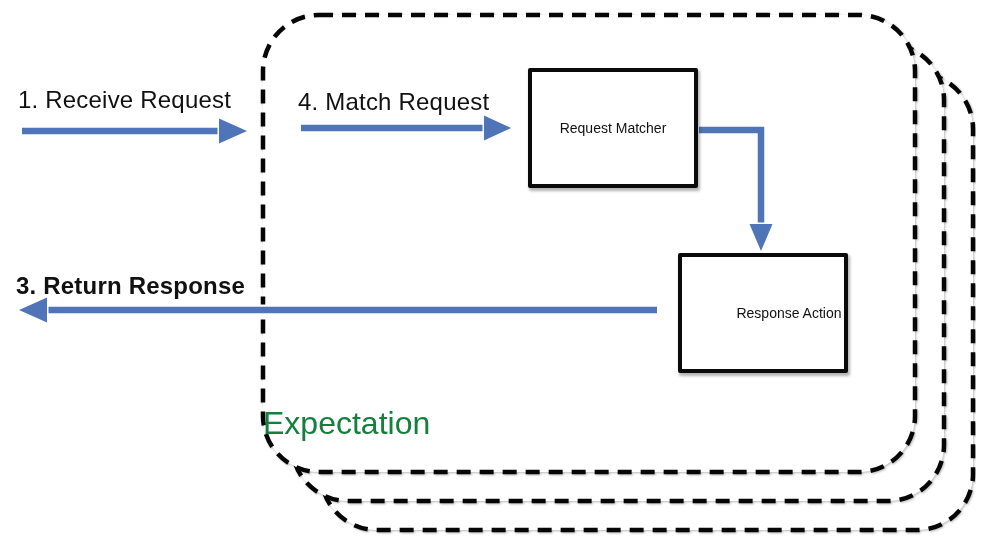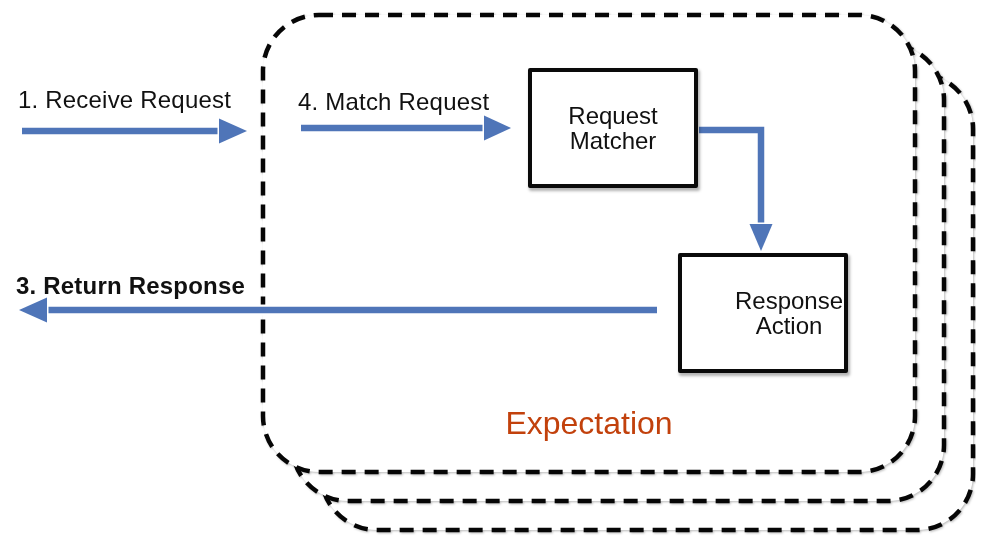--- a/index.html
+++ b/index.html
@@ -62,40 +62,40 @@
     background: #ffffff;
     border: 4px solid #0a0a0a;
     border-radius: 2px;
     box-shadow: 1.5px 2.5px 3px rgba(0,0,0,0.3);
     display: flex;
     align-items: center;
     justify-content: center;
     text-align: center;
   }
   .node span {
-    font-size: 24px;
+    font-size: 14px;
     line-height: 25px;
     color: #111111;
     width: 110px;
   }
   .node.request-matcher { left: 528px; top: 68px; }
   .node.response-action { left: 678px; top: 253px; justify-content: flex-end; }
   .step1 { left: 18px;  top: 86px;  }
   .step2 { left: 298px; top: 88px;  }
   .step3 { left: 16px;  top: 272px; font-weight: bold; }
   .expectation-label {
     position: absolute;
     z-index: 2;
     left: 263px;
     top: 404px;
     width: 652px;
-    text-align: center;
+    text-align: left;
     font-size: 32px;
     line-height: 38px;
-    color: #c2410c;
+    color: #15803d;
   }
 </style>
 </head>
 <body>
 
 <div class="canvas">
 
   <svg width="1000" height="548" viewBox="0 0 1000 548">
 
     <g>

